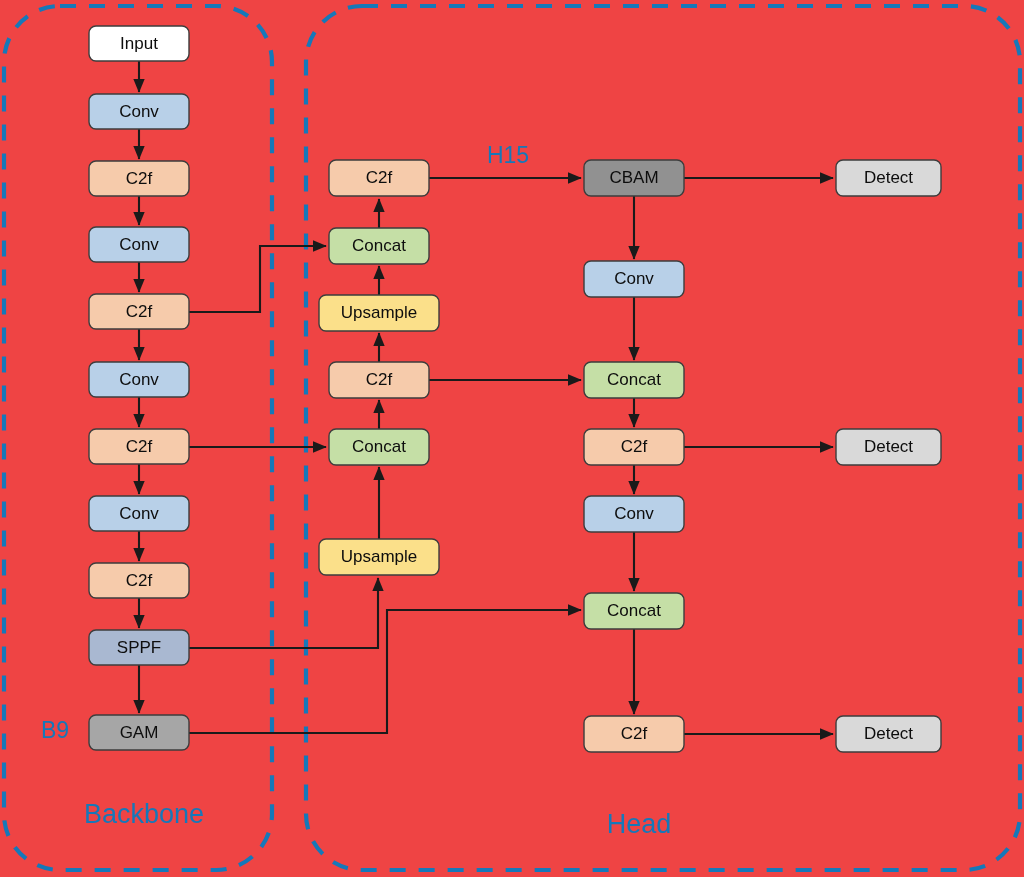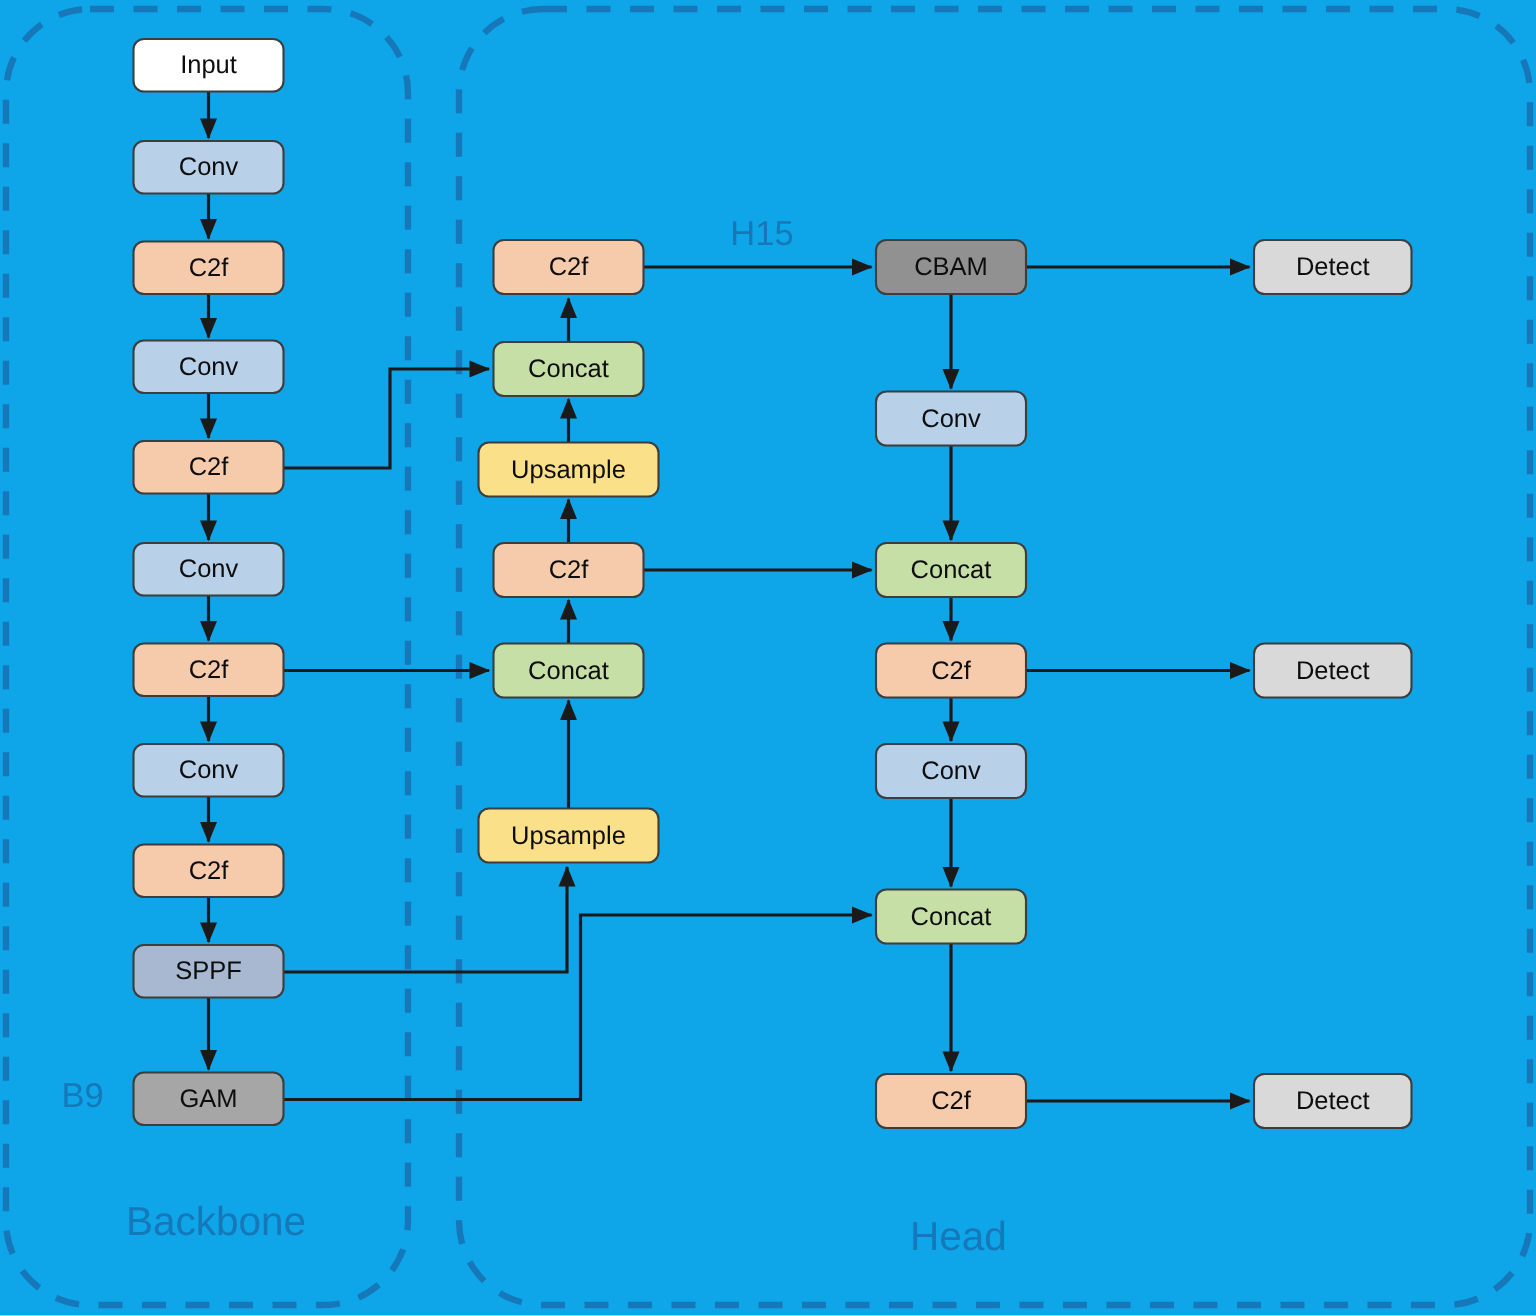--- a/index.html
+++ b/index.html
@@ -4,21 +4,21 @@
 <style>
   html, body {
     margin: 0;
     padding: 0;
     background: #ffffff;
   }
   #canvas {
     position: relative;
     width: 1024px;
     height: 877px;
-    background: #0ea5e9;
+    background: #ef4444;
     font-family: "Liberation Sans", sans-serif;
     overflow: hidden;
   }
   svg.layer {
     position: absolute;
     top: 0; left: 0;
     width: 1024px;
     height: 877px;
   }
   .node-label {

